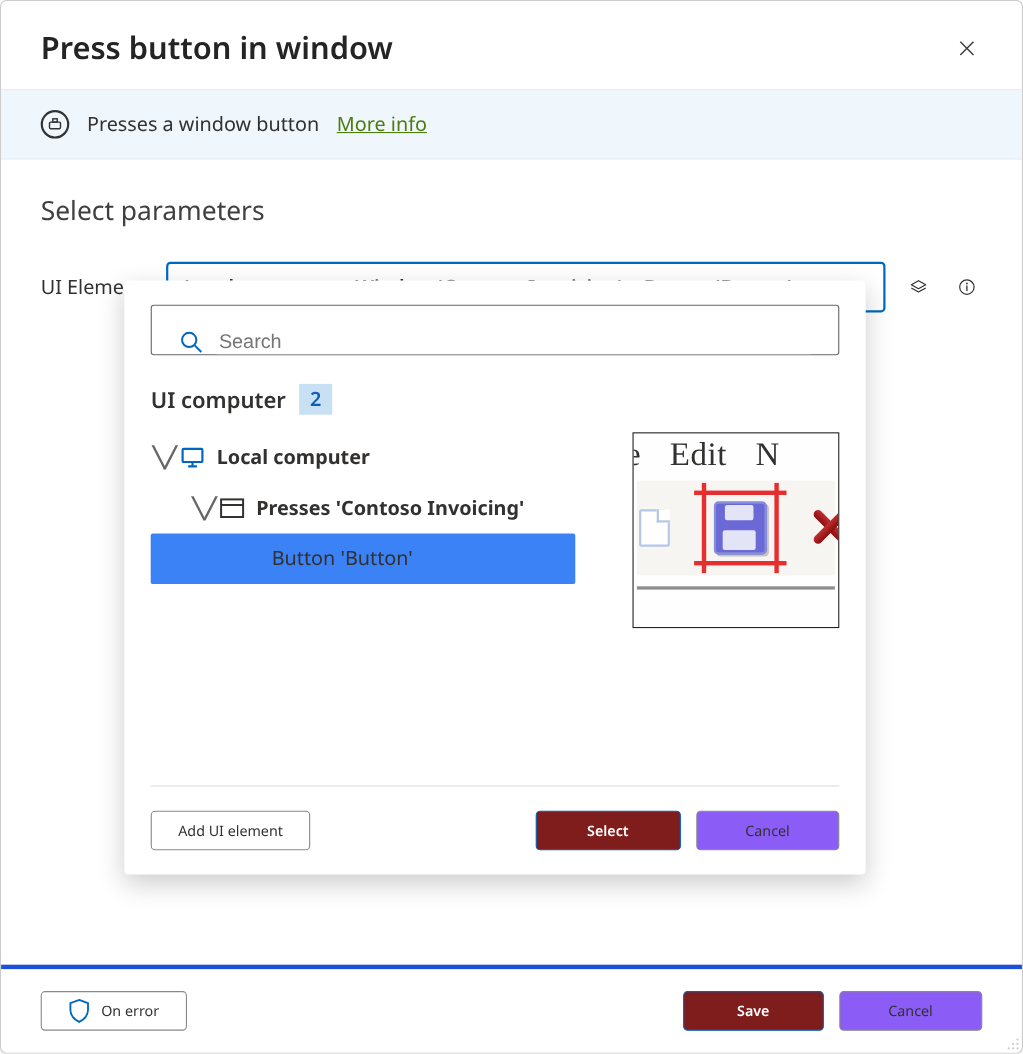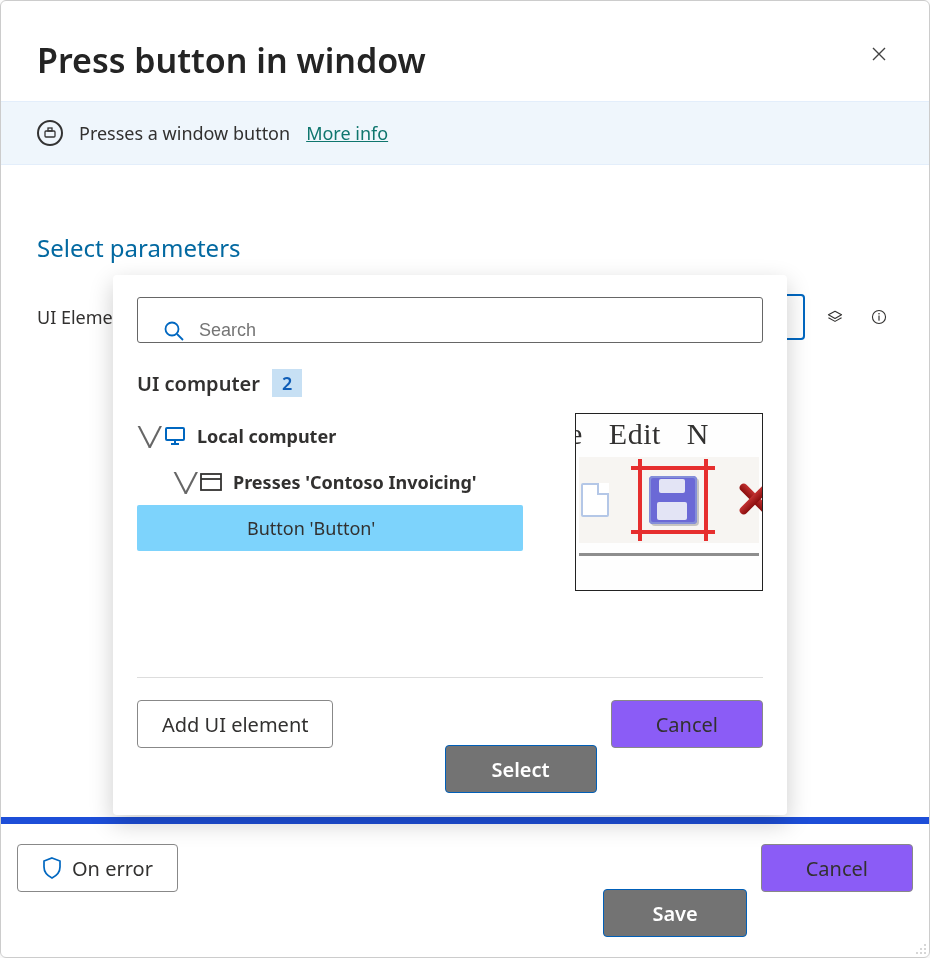--- a/index.html
+++ b/index.html
@@ -20,36 +20,36 @@
     display: flex;
     flex-direction: column;
     box-shadow: 0 2px 8px rgba(0,0,0,.08);
   }
   .dlg-header {
     display:flex;
     align-items:center;
     justify-content:space-between;
     padding: 24px 36px 18px 36px;
   }
-  .dlg-title { font-size: 34px; font-weight:600; color:#242424;margin-top:12px;}
+  .dlg-title { font-size: 28px; font-weight:600; color:#242424;}
   .close-btn { width:28px; height:28px; display:flex; align-items:center; justify-content:center; background:none; border:none; cursor:pointer; color:#424242; }
   .info-banner {
     background: #eff6fc;
     border-top:1px solid #e3eefb;
     border-bottom:1px solid #e3eefb;
     padding: 18px 36px;
     display:flex;
     align-items:center;
     gap:16px;
     font-size:18px;
   }
   .info-banner .banner-icon { width:26px; height:26px; border:2px solid #333; border-radius:50%; display:flex; align-items:center; justify-content:center; font-size:12px; }
-  .more-link { color:#0f766e; text-decoration:underline; cursor:pointer; }
+  .more-link { color:#4d7c0f; text-decoration:underline; cursor:pointer; }
   .content { padding: 30px 36px 0 36px; flex:1; position:relative; }
-  .section-title { font-size: 24px; font-weight:400; margin-bottom: 30px; color:#0369a1;margin-top:36px;}
+  .section-title { font-size: 24px; font-weight:400; margin-bottom: 30px; color:#404040;}
   .row { display:flex; align-items:center; gap:16px; }
   .label { font-size:18px; white-space: nowrap; }
   .select-field {
     flex:1;
     border:2px solid #0067c0;
     border-radius:4px;
     height:46px;
     display:flex;
     align-items:center;
     justify-content:space-between;
@@ -86,26 +86,26 @@
     font-size:18px;
     color:#666;
   }
   .search-box input { border:none; outline:none; font-size:18px; flex:1; color:#323130; }
   .pop-subtitle { font-size:20px; font-weight:600; margin-top:26px; display:flex; align-items:center; gap:12px;}
   .count-badge { background:#c7e0f4; color:#0f5db6; padding:2px 10px; font-size:18px; font-weight:600; }
   .tree-area { flex:1; position:relative; margin-top:16px;}
   .tree { font-size:18px; }
   .tree-row { display:flex; align-items:center; gap:10px; height:46px; padding-left:2px;}
   .tree-row.lvl2 { padding-left: 38px; }
-  .tree-row.lvl3 { padding-left: 76px; background:#7dd3fc; width:386px; border-radius:2px;}
+  .tree-row.lvl3 { padding-left: 76px; background:#3b82f6; width:386px; border-radius:2px;}
   .tree-row.bold { font-weight:700; }
   .chev { width:14px; text-align:center; color:#666; cursor:pointer;}
   .pop-footer { display:flex; gap:14px; border-top:1px solid #ddd; padding-top:22px; margin-top:auto;}
-  .btn { height:48px; padding:0 24px; border-radius:4px; font-size:20px; cursor:pointer; font-family:inherit;}
-  .btn.primary { background:#737373; color:#fff; border:1px solid #005fb8; font-weight:600; padding:0 46px;margin-top:45px;}
+  .btn { height:36px; padding:0 24px; border-radius:4px; font-size:13px; cursor:pointer; font-family:inherit;}
+  .btn.primary { background:#7f1d1d; color:#fff; border:1px solid #005fb8; font-weight:600; padding:0 46px;}
   .btn.secondary { background:#8b5cf6; color:#323130; border:1px solid #888; padding:0 44px;}
   .btn.ghost { background:#fff; color:#323130; border:1px solid #888; }
   .pop-footer .spacer{ flex:1; }
 
   
   .preview-box {
     position:absolute;
     right:0;
     top:0;
     width:188px;
@@ -131,22 +131,22 @@
   .floppy { width:48px; height:48px; background:#6b69d6; border-radius:4px; position:relative; box-shadow: inset 0 0 0 2px #848ed9, 2px 2px 0 rgba(0,0,0,.2);}
   .floppy::before{content:''; position:absolute; top:3px; left:10px; width:26px; height:14px; background:#e3e4f5; border-radius:2px;}
   .floppy::after{content:''; position:absolute; bottom:4px; left:8px; width:30px; height:18px; background:#e3e4f5; border-radius:2px;}
   .red-x { position:absolute; right:-16px; top:22px; width:40px; height:40px;}
   .red-x::before,.red-x::after{content:''; position:absolute; left:0; top:16px; width:40px; height:8px; background:linear-gradient(180deg,#c23030,#8a0d0d); border-radius:4px;}
   .red-x::before{ transform:rotate(45deg);} .red-x::after{ transform:rotate(-45deg);}
   .thin-rule{height:3px;background:#8e8e8e;margin-top:10px;}
 
   
   .main-footer {
-    border-top:7px solid #1d4ed8;
-    padding: 20px 16px;
+    border-top:4px solid #1d4ed8;
+    padding: 20px 36px;
     display:flex;
     align-items:flex-start;
     gap:14px;
   }
   .main-footer .spacer{flex:1;}
   .onerror-btn{ display:flex; align-items:center; gap:10px; }
   .shield{ color:#0067c0; }
   .resize-grip{position:absolute; right:2px; bottom:2px; width:14px; height:14px; opacity:.35;}
   svg{display:block;}
 </style>

